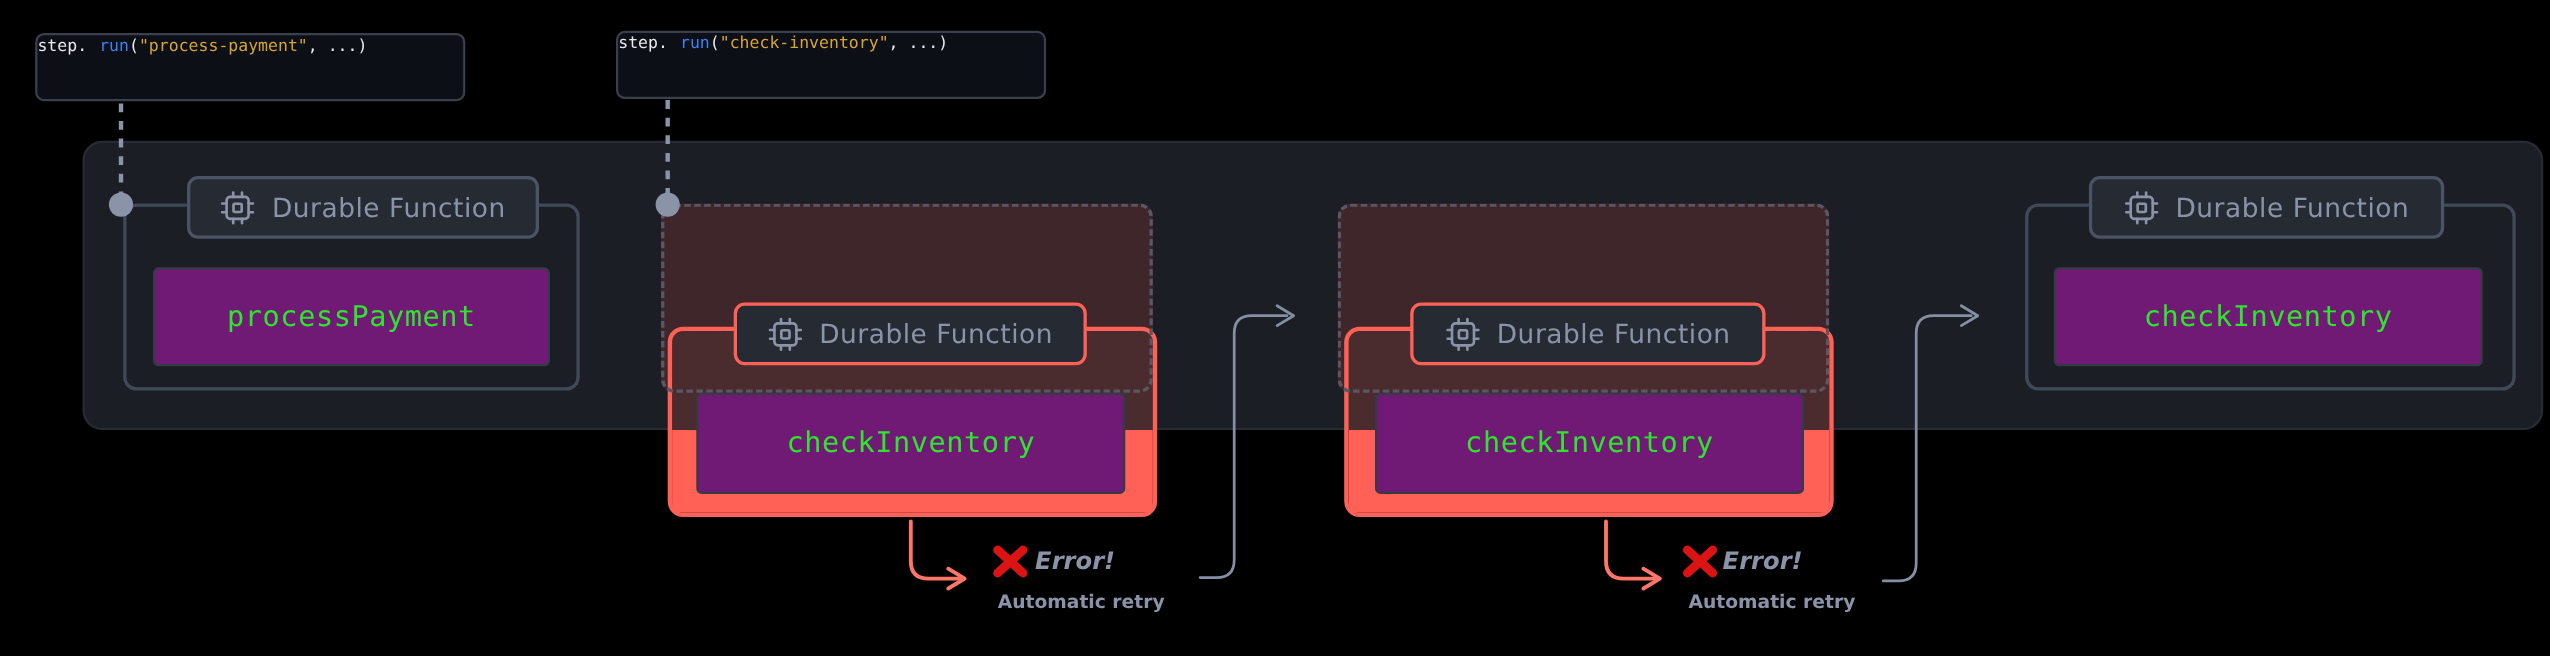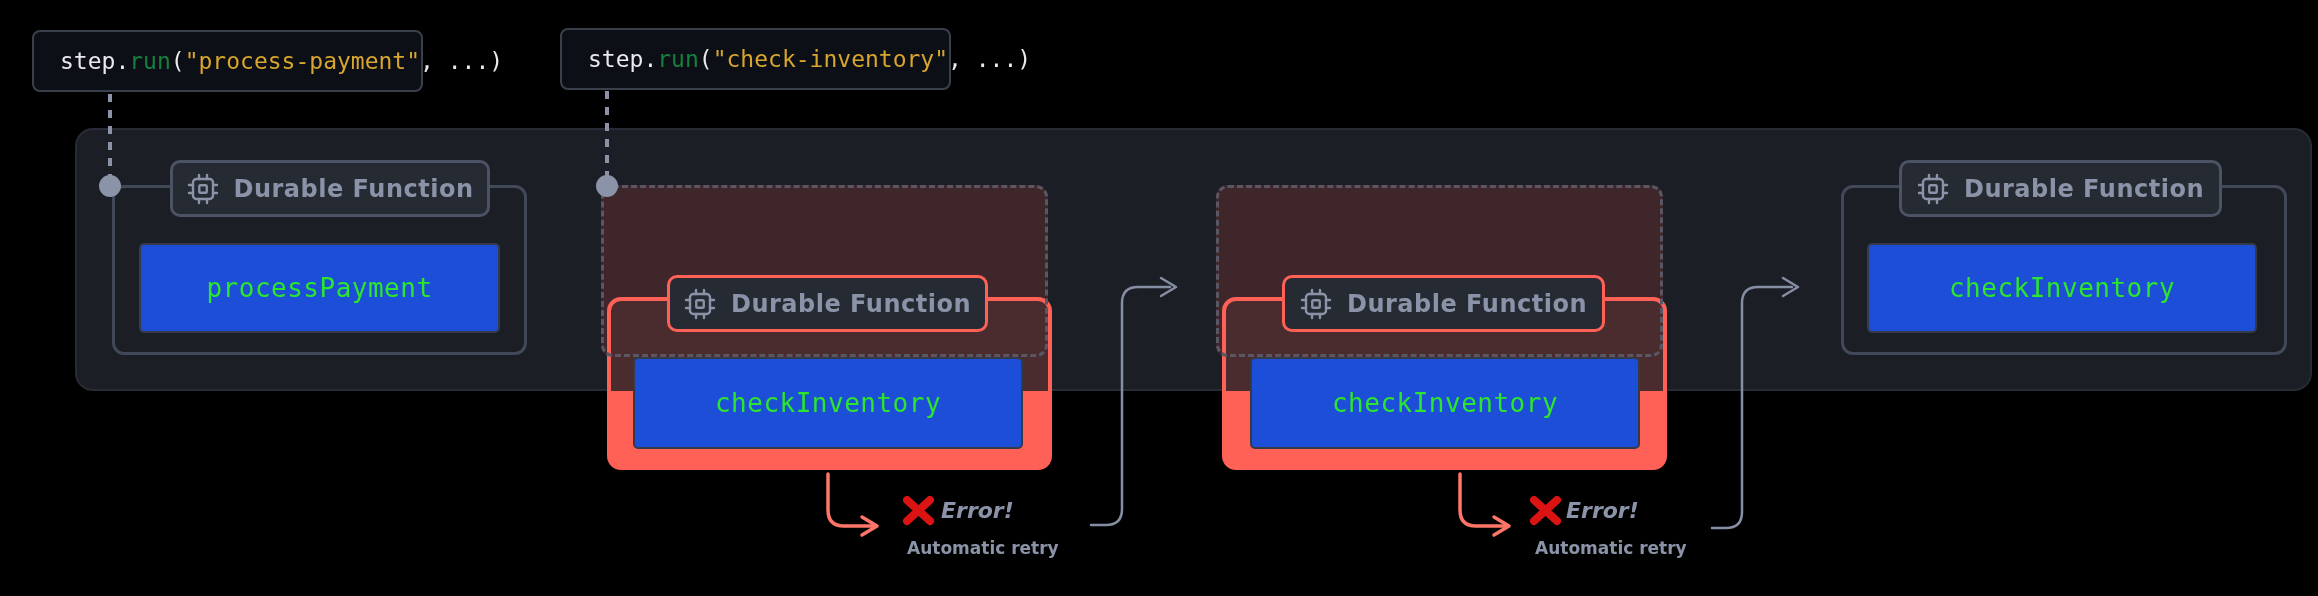--- a/index.html
+++ b/index.html
@@ -5,48 +5,48 @@
   html,body{margin:0;padding:0;background:#000;}
   #stage{
     position:relative;width:2318px;height:596px;background:#000;overflow:hidden;
     font-family:"DejaVu Sans","Liberation Sans",sans-serif;
   }
   .abs{position:absolute;box-sizing:border-box;}
 
   
   .snippet{
     background:#0c0f15;border:2px solid #3a404b;border-radius:8px;
-    display:flex;align-items:center;padding-left:26px;
+    display:flex;
     font-family:"DejaVu Sans Mono","Liberation Mono",monospace;
-    font-size:23px;color:#e8eaee;white-space:pre;
+    font-size:15px;color:#e8eaee;white-space:pre;
   }
-  .tok-green{color:#15803d;}
+  .tok-green{color:#3b82f6;margin-left:11px;}
   .tok-gold{color:#d8a62e;}
 
   
   .container{
     background:#1b1e25;border:2px solid #272b34;border-radius:18px;
   }
 
   
   .outer-box{border:3px solid #414959;border-radius:12px;background:transparent;}
 
   
   .badge{
     background:#262a33;border-radius:10px;display:flex;align-items:center;
     justify-content:center;gap:15px;color:#8b93a8;
-    font-size:24px;font-weight:700;letter-spacing:.5px;
+    font-size:24px;font-weight:400;letter-spacing:.5px;
   }
   .badge.gray{border:3px solid #4c5364;}
   .badge.red{border:3px solid #ff6156;}
   .cpu{width:32px;height:32px;flex:0 0 auto;color:#8b93a8;}
 
   
   .fn-box{
-    background:#1d4ed8;border:2px solid #343a46;border-radius:5px;
+    background:#701a75;border:2px solid #343a46;border-radius:5px;
     display:flex;align-items:center;justify-content:center;
     font-family:"DejaVu Sans Mono","Liberation Mono",monospace;
     font-size:26px;color:#2ce52c;letter-spacing:.5px;
   }
 
   
   .ghost-fill{background:#3e262a;border-radius:12px;}
   .ghost-border{border:3px dashed #5b5663;border-radius:12px;background:transparent;}
   .red-box{
     border:4px solid #ff6156;border-radius:14px;

